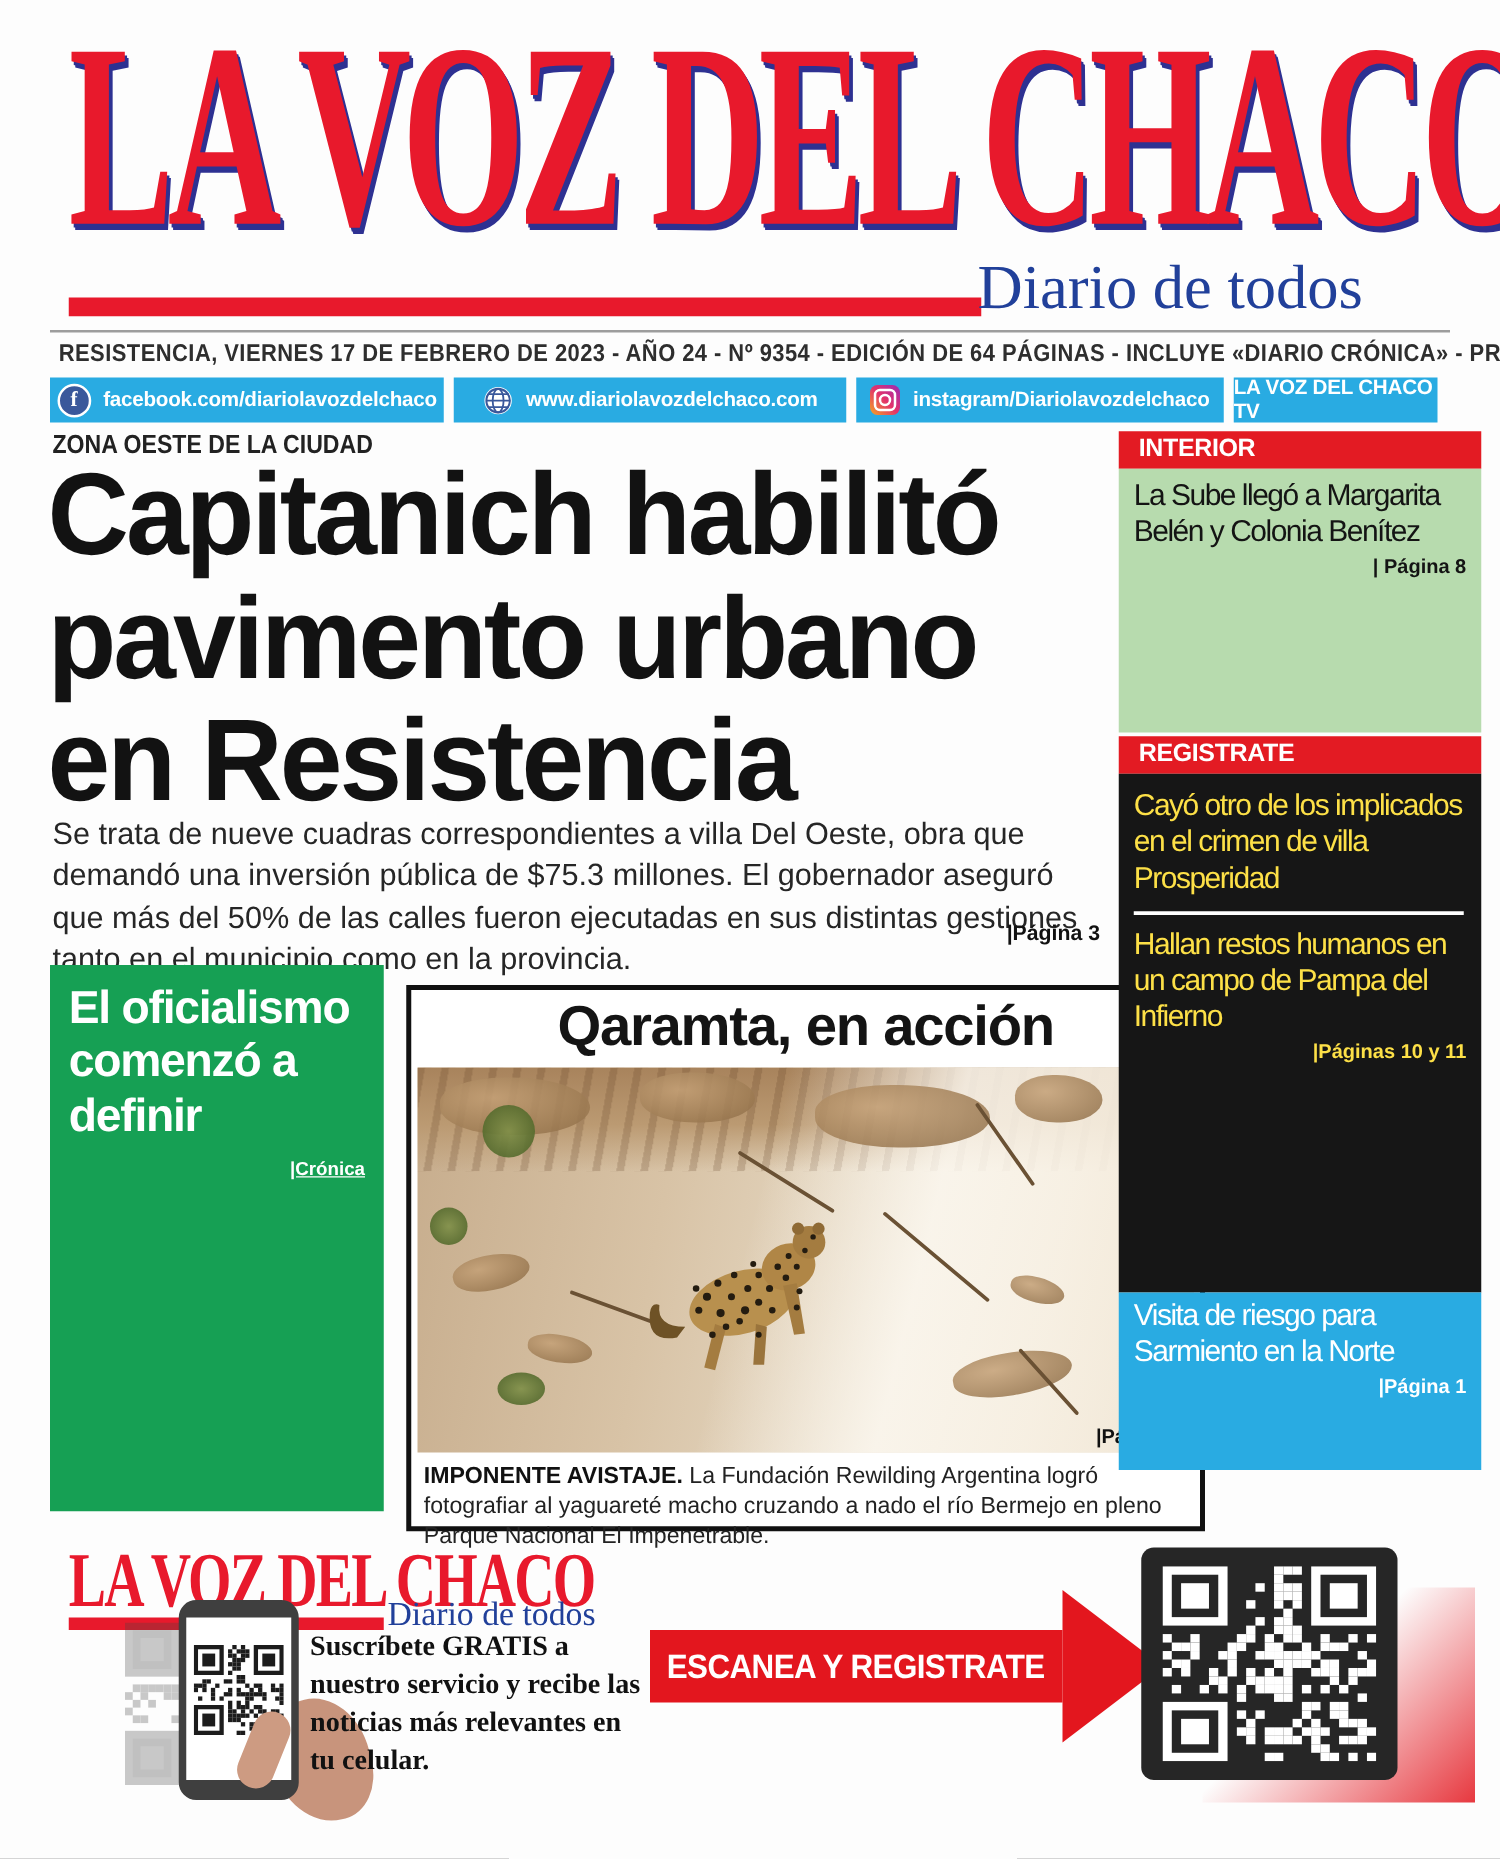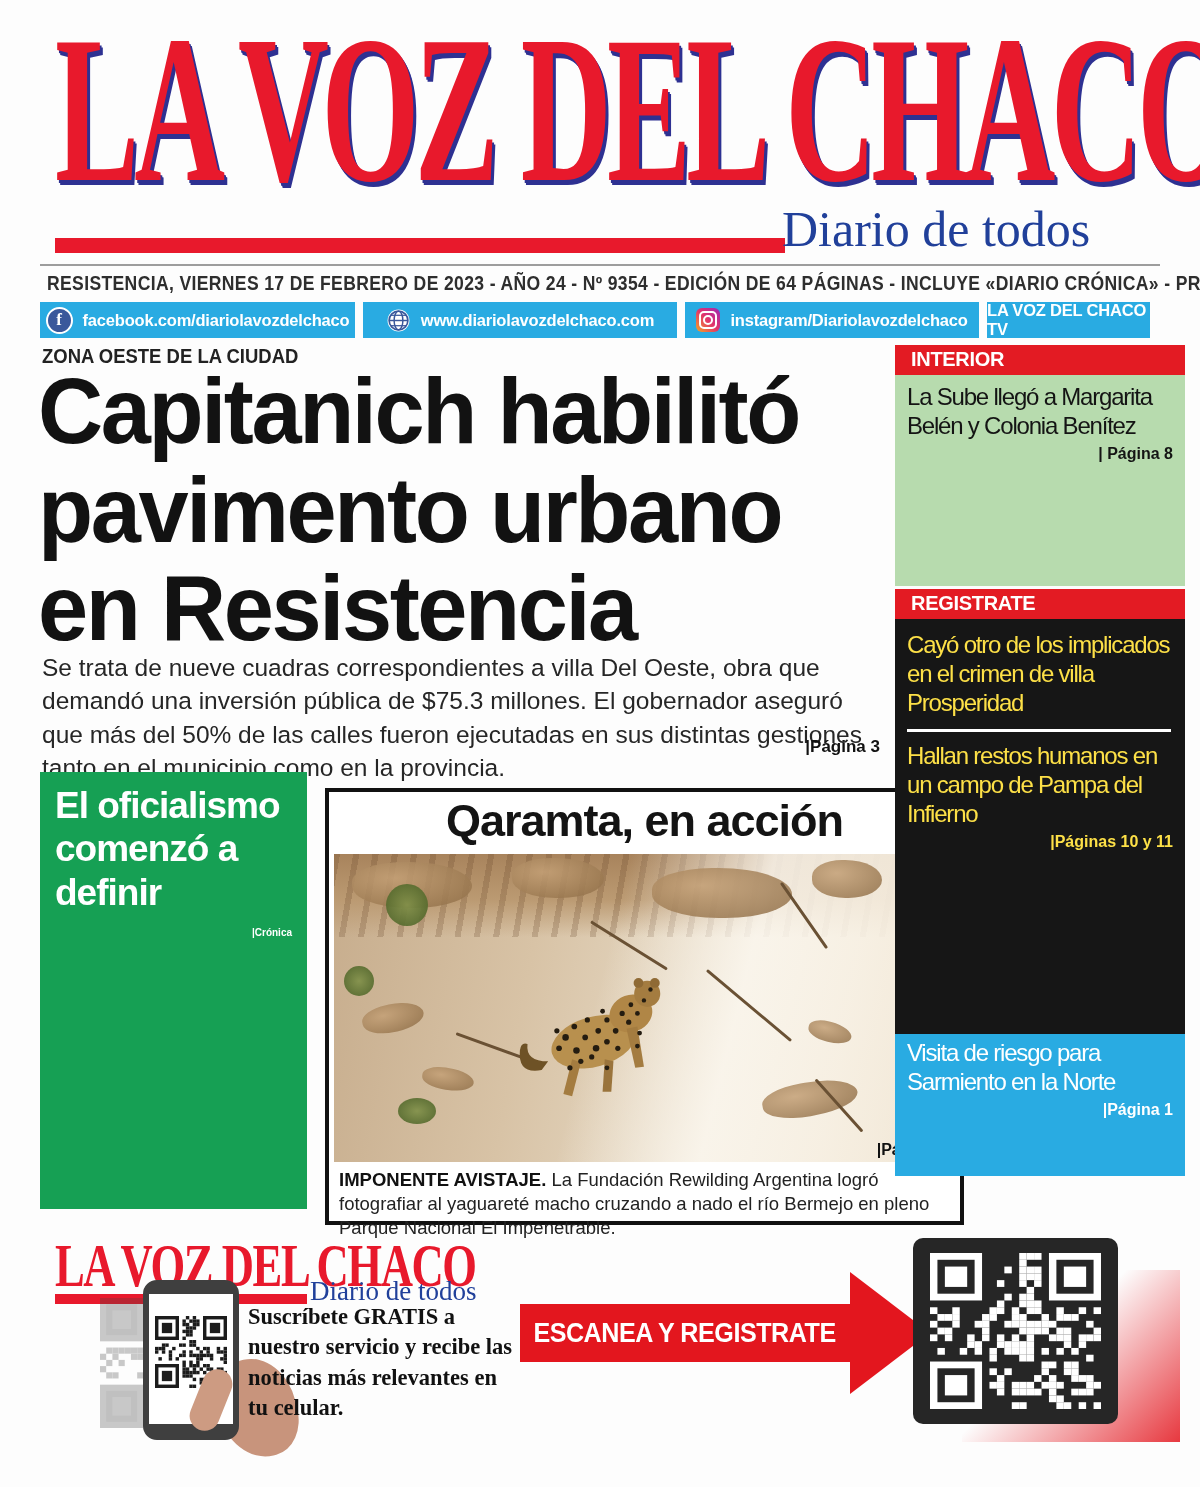--- a/index.html
+++ b/index.html
@@ -43,21 +43,21 @@
     line-height:1.06; letter-spacing:-2.5px; color:#121212; transform:scaleX(0.97); transform-origin:left top; }
   .deck { position:absolute; top:651px; left:42px; width:845px; font-size:24.5px; line-height:1.36; color:#262626; }
   .deck-pageref { position:absolute; top:737px; left:42px; width:838px; text-align:right;
     font-weight:bold; font-size:17px; color:#111; }
 
   
   .green-box { position:absolute; left:40px; top:772px; width:267px; height:437px; box-sizing:border-box;
     background:#16a054; color:#fff; padding:12px 15px 10px; }
   .green-title { font-weight:bold; font-size:37px; line-height:1.17; letter-spacing:-1px; margin-bottom:13px; }
   .green-body { font-weight:bold; font-size:20px; line-height:1.27; letter-spacing:-0.2px; }
-  .green-source { text-align:right; font-weight:bold; font-size:10px; margin-top:5px; }
+  .green-source { text-align:right; font-weight:bold; font-size:15px; margin-top:5px;text-decoration:underline; }
 
   
   .photo-box { position:absolute; left:325px; top:772px; width:639px; height:437px; box-sizing:border-box;
     border:4px solid #111; background:#fff;margin-top:16px; }
   .photo-title { text-align:center; font-weight:bold; font-size:45px; letter-spacing:-1px; color:#141414;
     padding-top:3px; }
   .photo { position:absolute; top:62px; left:5px; right:5px; height:308px; overflow:hidden;
     background:linear-gradient(100deg,#c7ad8d 0%,#d8c3a6 32%,#e6d9c4 58%,#f0e9db 80%,#e2d2ba 100%); }
   .ph-topband { position:absolute; left:0; top:0; width:100%; height:27%;
     background:repeating-linear-gradient(100deg, rgba(95,62,35,.22) 0 6px, rgba(0,0,0,0) 6px 19px),

